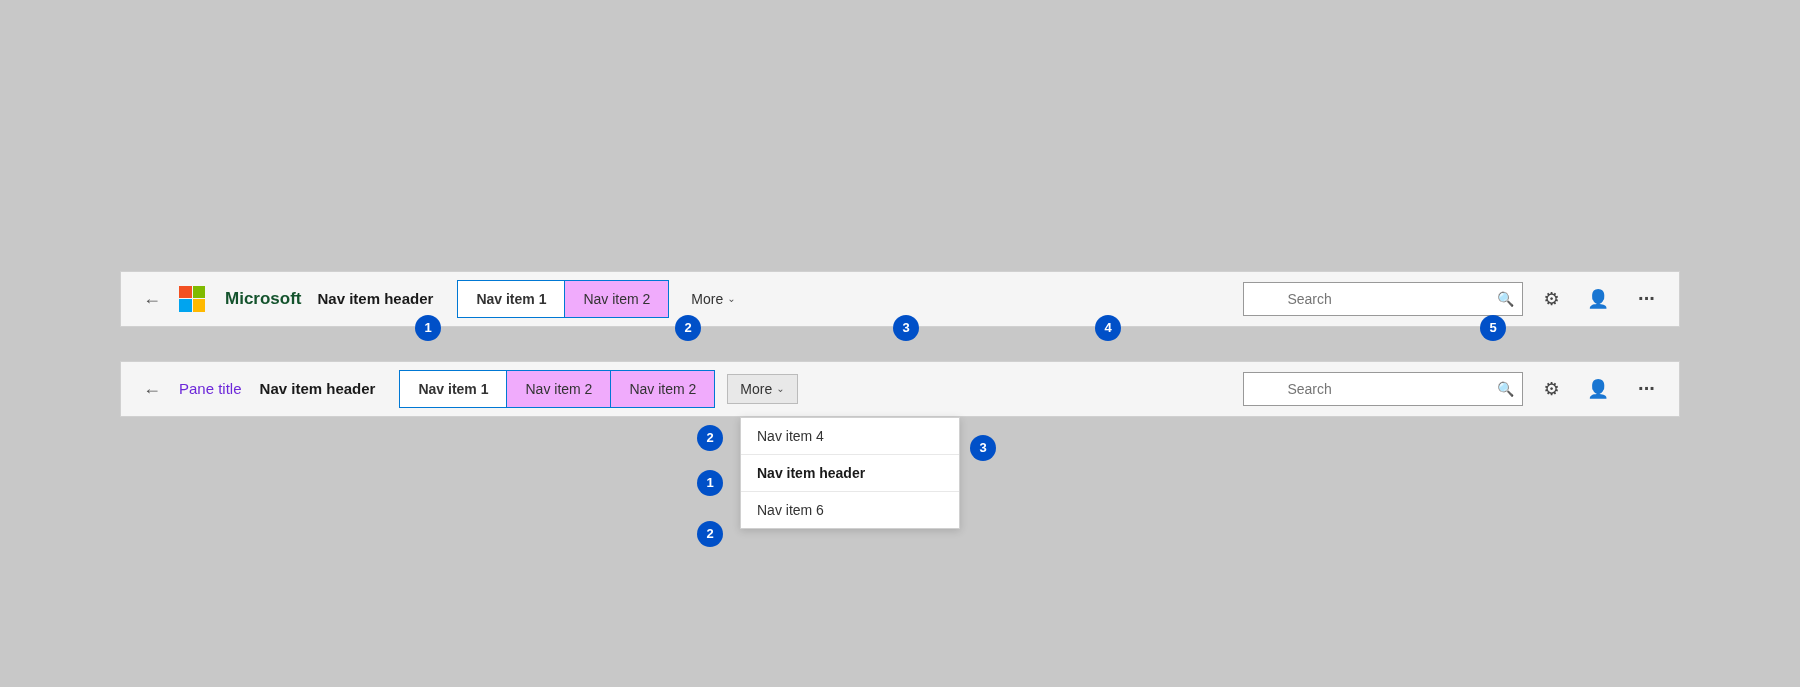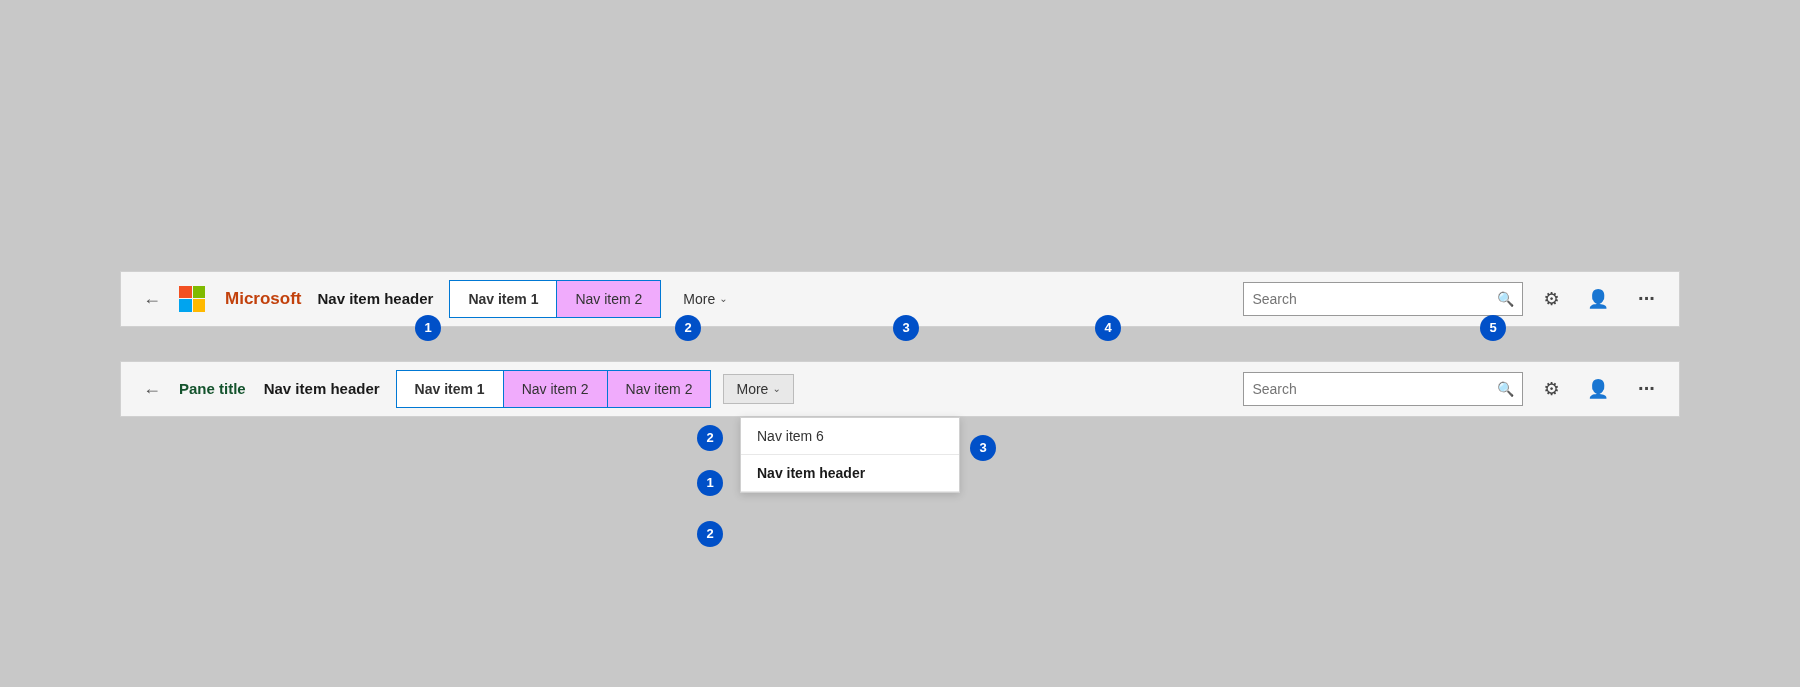--- a/index.html
+++ b/index.html
@@ -64,38 +64,38 @@
     }
 
     .ms-logo-grid div:nth-child(1) { background: #f25022; }
     .ms-logo-grid div:nth-child(2) { background: #7fba00; }
     .ms-logo-grid div:nth-child(3) { background: #00a4ef; }
     .ms-logo-grid div:nth-child(4) { background: #ffb900; }
 
     .ms-wordmark {
       font-size: 17px;
       font-weight: 600;
-      color: #c2410c;
+      color: #14532d;
       margin-left: 6px;
     }
 
     .nav-item-header-text {
       font-size: 15px;
       font-weight: 700;
       color: #1a1a1a;
       margin-left: 4px;
       white-space: nowrap;
     }
 
     .nav-tabs-group {
       display: flex;
       align-items: stretch;
       border: 1.5px solid #0078d4;
       height: 38px;
-      margin-left: 4px;
+      margin-left: 12px;
     }
 
     .nav-tab {
       padding: 0 18px;
       font-size: 14px;
       color: #333;
       cursor: pointer;
       display: flex;
       align-items: center;
       white-space: nowrap;
@@ -140,20 +140,21 @@
       padding: 0 8px;
     }
 
     .search-input {
       border: none;
       outline: none;
       background: transparent;
       font-size: 14px;
       color: #1d4ed8;
       width: 100%;
+      margin-left: 35px;
     }
 
     .search-icon {
       font-size: 14px;
       color: #555;
     }
 
     .icon-btn {
       font-size: 18px;
       color: #444;
@@ -174,22 +175,22 @@
       font-size: 13px;
       font-weight: 700;
       display: flex;
       align-items: center;
       justify-content: center;
       z-index: 100;
     }
 
     .pane-title {
       font-size: 15px;
-      font-weight: 700;
-      color: #14532d;
+      font-weight: 400;
+      color: #6d28d9;
       margin-right: 2px;
     }
 
     .dropdown-menu {
       position: absolute;
       top: 0;
       left: 620px;
       background: #fff;
       border: 1px solid #d0d0d0;
       box-shadow: 0 2px 8px rgba(0,0,0,0.15);
@@ -334,25 +335,26 @@
 
       <div class="icon-btn">
         <span style="letter-spacing:-1px; font-size:20px; font-weight:700;">···</span>
       </div>
     </div>
 
     <div style="position: relative;">
 
       <div class="dropdown-menu" style="position: absolute; top: 0; left: 620px;">
 
+        <div class="dropdown-item">Nav item 4</div>
+
+        <div class="dropdown-header">Nav item header</div>
+
+
         <div class="dropdown-item">Nav item 6</div>
-
-        <div class="dropdown-header">Nav item header</div>
-
-
       </div>
 
       <div class="badge" style="position:absolute; top:8px; left:577px;">
         <span>2</span>
       </div>
 
       <div class="badge" style="position:absolute; top:53px; left:577px;">
         <span>1</span>
       </div>
 

